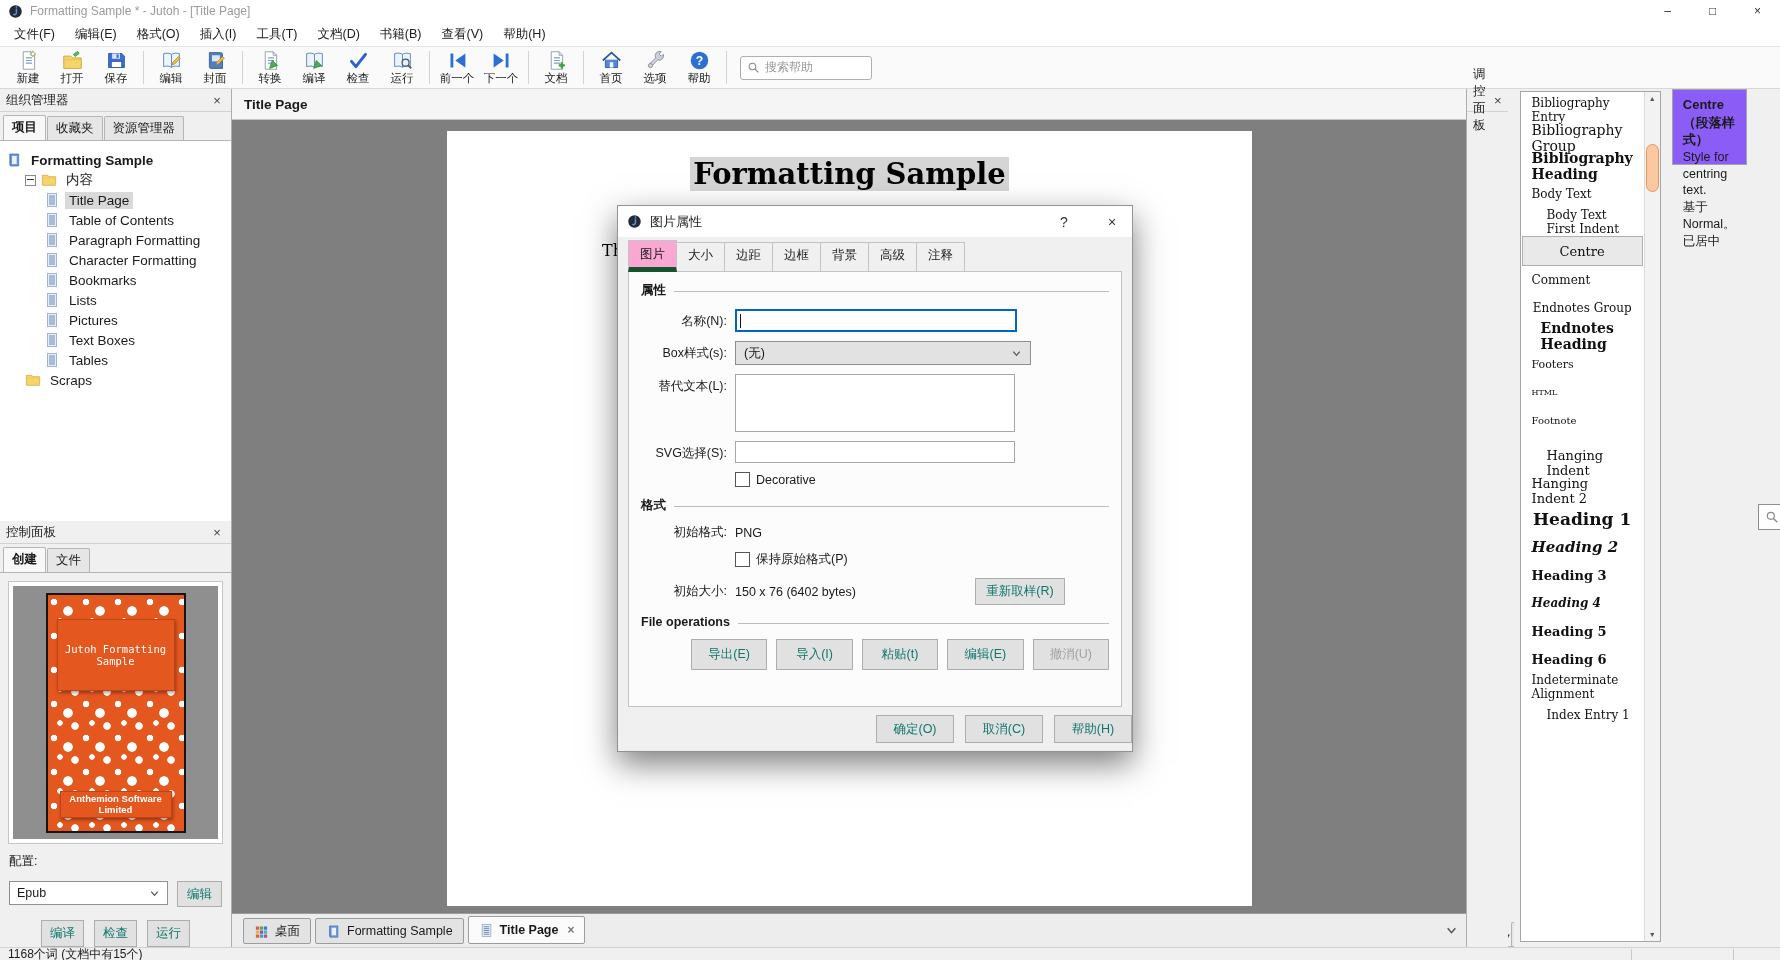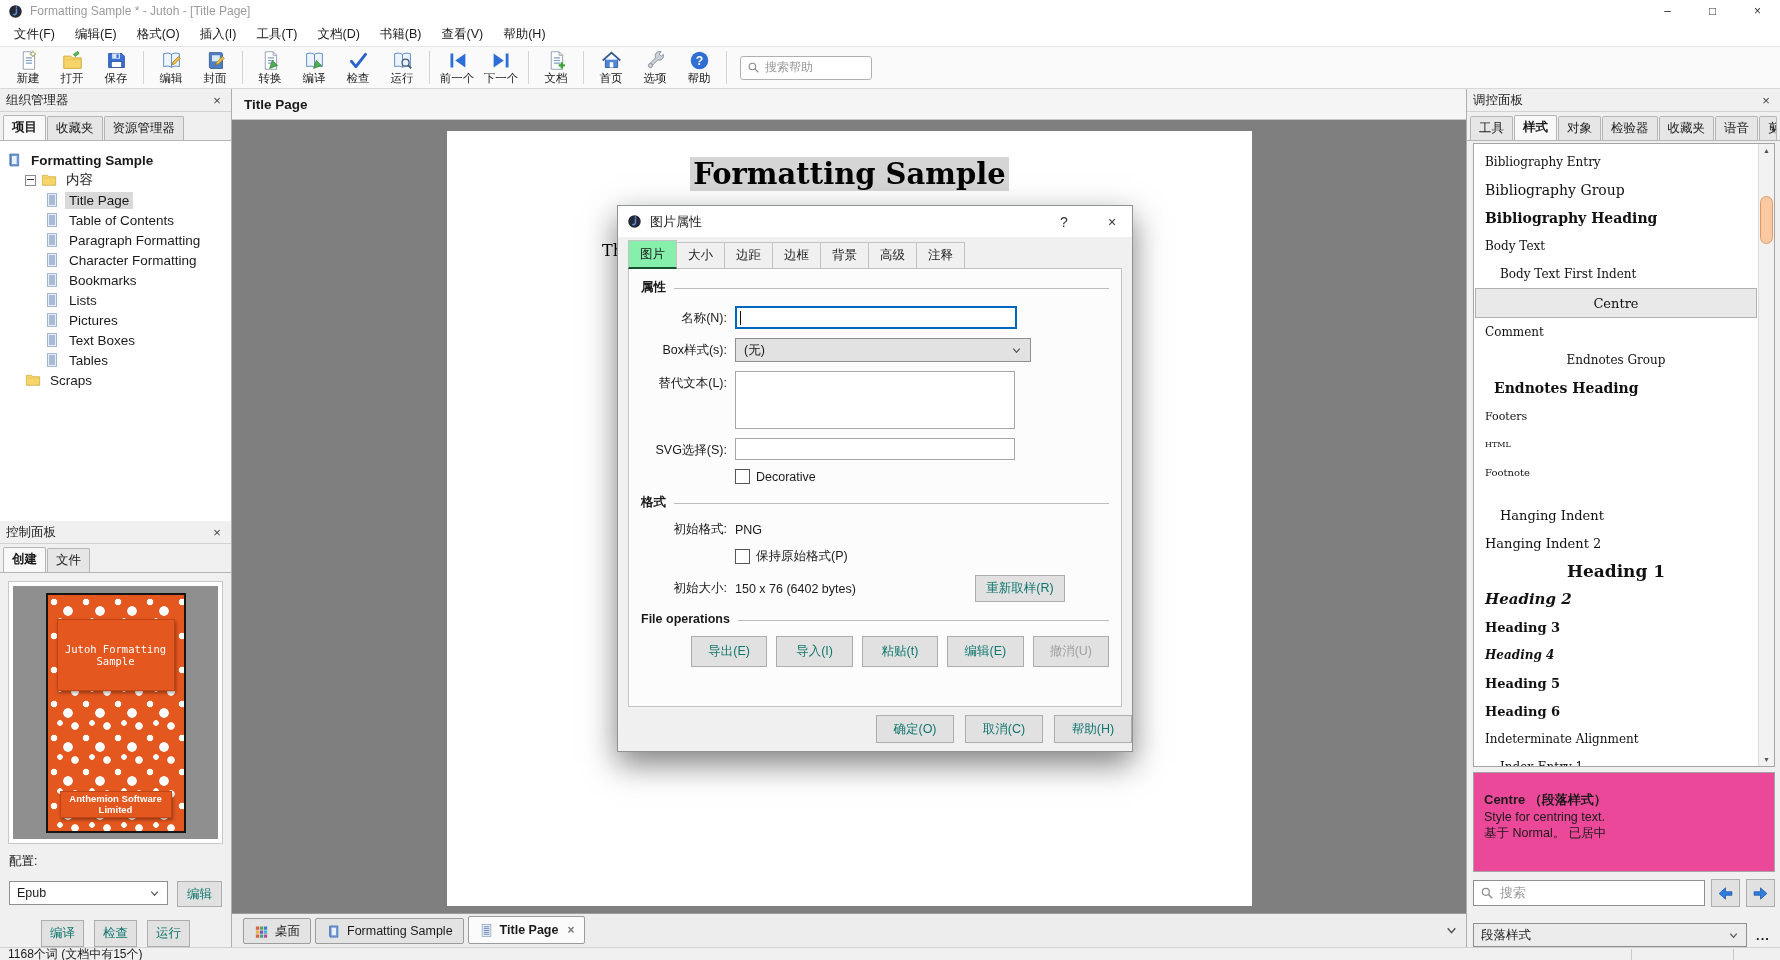--- a/index.html
+++ b/index.html
@@ -20,21 +20,21 @@
   .tbtn{display:flex;flex-direction:column;align-items:center;justify-content:center;min-width:38px;padding:1px 3px;font-size:11.5px;color:#222;}
   .tbtn .ticn svg{width:21px;height:21px;}
   .tsep{width:1px;height:33px;background:#d4d4d4;margin:0 5px;}
   .tsearch{display:flex;align-items:center;gap:5px;width:118px;height:22px;border:1px solid #b0b0b0;border-radius:3px;background:#fff;margin-left:8px;padding:0 6px;}
   .tsearch .ph{color:#9a9a9a;font-size:12px;}
   .tsearch svg{width:13px;height:13px;}
   
   #main{display:flex;height:858px;}
   #left-col{width:231px;border-right:1px solid #adadad;display:flex;flex-direction:column;background:#f0f0f0;}
   #editor-col{flex:1;min-width:0;display:flex;flex-direction:column;}
-  #right-col{width:313px;border-left:1px solid #adadad;display:flex;flex-direction:column;background:#f0f0f0;}
+  #right-col{width:313px;border-left:1px solid #adadad;display:flex;flex-direction:row;background:#f0f0f0;}
   .panel-header{height:22px;display:flex;align-items:center;padding:0 6px;font-size:12.5px;background:#f0f0f0;border-bottom:1px solid #d2d2d2;}
   .panel-close{margin-left:auto;width:16px;text-align:center;color:#444;font-size:13px;}
   .ptabs{display:flex;align-items:flex-end;gap:1px;padding:3px 3px 0 3px;border-bottom:1px solid #b5b5b5;position:relative;overflow:hidden;}
   .ptab{padding:3px 8px;font-size:12.5px;border:1px solid #b5b5b5;border-bottom:none;background:#e6e6e6;border-radius:2px 2px 0 0;white-space:nowrap;}
   .ptab.sel{background:#f8f8f8;font-weight:bold;padding-bottom:4px;}
   .ptab.trunc{max-width:26px;overflow:hidden;}
   .tab-ovf{position:absolute;right:2px;bottom:5px;font-size:8px;color:#333;}
   
   #organizer{height:433px;display:flex;flex-direction:column;}
   #org-tree{flex:1;background:#fff;border-top:1px solid #fff;padding-top:8px;overflow:hidden;}
@@ -93,21 +93,21 @@
   #style-list{flex:1;padding:4px 0;font-family:"DejaVu Serif","Liberation Serif",serif;color:#111;overflow:hidden;}
   .style-row{height:28px;display:flex;align-items:center;padding:0 11px;}
   .style-row.ctr{justify-content:center;}
   .style-row.ind{padding-left:26px;}
   .style-row.sel{border:1px solid #b0b0b0;background:#e9e9e9;margin:0 1px;justify-content:center;}
   .vscroll{width:15px;background:#f2f2f2;border-left:1px solid #dadada;position:relative;flex:none;}
   .vscroll .sarr{position:absolute;left:0;right:0;text-align:center;font-size:7px;color:#555;}
   .vscroll .up{top:3px;}
   .vscroll .dn{bottom:3px;}
   .vthumb{position:absolute;left:1px;right:1px;top:52px;height:46px;background:#fbc9a1;border:1px solid #e09a62;border-radius:7px;}
-  #style-desc{height:62px;margin:0 5px 0 6px;border:1px solid #a5a5a5;background:#ec4899;padding:18px 10px;font-size:12.5px;line-height:1.35;}
+  #style-desc{height:62px;margin:0 5px 0 6px;border:1px solid #a5a5a5;background:#8b5cf6;padding:6px 10px;font-size:12.5px;line-height:1.35;}
   #style-desc .l1{font-weight:bold;font-size:13px;}
   #pal-combo-row{display:flex;margin:7px 5px 0 6px;gap:4px;align-items:center;}
   #pal-combo-row .combo{background:#ececec;height:22px;}
   .more-btn{width:24px;text-align:center;font-weight:bold;letter-spacing:1px;}
   #pal-search-row{display:flex;margin:7px 5px 9px 6px;gap:6px;align-items:center;}
   .search-box{flex:1;height:24px;border:1px solid #8f8f8f;background:#fff;display:flex;align-items:center;gap:6px;padding:0 6px;}
   .search-box svg{width:14px;height:14px;}
   .search-box .ph{color:#9a9a9a;font-size:13px;}
   .nav-btn{width:27px;height:26px;background:#e1e1e1;border:1px solid #adadad;display:flex;align-items:center;justify-content:center;}
   .nav-btn svg{width:17px;height:17px;}
@@ -119,21 +119,21 @@
   .st-sep.s2{right:46px;}
   
   #dialog{position:absolute;left:617px;top:205px;width:514px;height:545px;background:#f0f0f0;border:1px solid #8f9496;
     box-shadow:0 12px 30px rgba(0,0,0,.5);display:flex;flex-direction:column;z-index:60;}
   .dlg-title{height:31px;background:#fff;display:flex;align-items:center;padding-left:9px;gap:8px;font-size:13px;}
   .dlg-title .icn16{flex:none;}
   .dlg-wbtn{width:40px;height:31px;display:flex;align-items:center;justify-content:center;font-size:14px;color:#333;}
   .dlg-tabs{display:flex;padding:5px 10px 0 10px;margin-bottom:-1px;position:relative;z-index:2;}
   .dlg-tab{padding:4px 11px;font-size:12.5px;border:1px solid #c3c3c3;border-left:none;background:#f0f0f0;}
   .dlg-tab:first-child{border-left:1px solid #c3c3c3;}
-  .dlg-tab.sel{background:#86efac;border-bottom:2px solid #14532d;padding-top:5px;margin-top:-2px;}
+  .dlg-tab.sel{background:#f9a8d4;border-bottom:5px solid #14532d;padding-top:5px;margin-top:-2px;}
   .dlg-page{flex:1;margin:0 10px;background:#fcfcfc;border:1px solid #c3c3c3;padding:8px 12px 4px 12px;}
   .grp{display:flex;align-items:center;gap:8px;margin:2px 0 10px 0;font-size:12.5px;font-weight:bold;}
   .grp .line{flex:1;border-top:1px solid #bcbcbc;margin-top:2px;}
   .frow{display:flex;align-items:flex-start;margin-bottom:9px;font-size:12.5px;}
   .flabel{width:86px;text-align:right;margin-right:8px;padding-top:4px;flex:none;}
   .fctrl{width:278px;}
   .inp-focus{height:19px;border:2px solid #0067c0;background:#fff;display:flex;align-items:center;}
   .caret{width:1px;height:14px;background:#111;margin-left:3px;}
   .combo-gray{height:22px;border:1px solid #8f8f8f;background:#e2e2e2;display:flex;align-items:center;padding:0 8px;font-size:12.5px;}
   .combo-gray .chev{margin-left:auto;}

